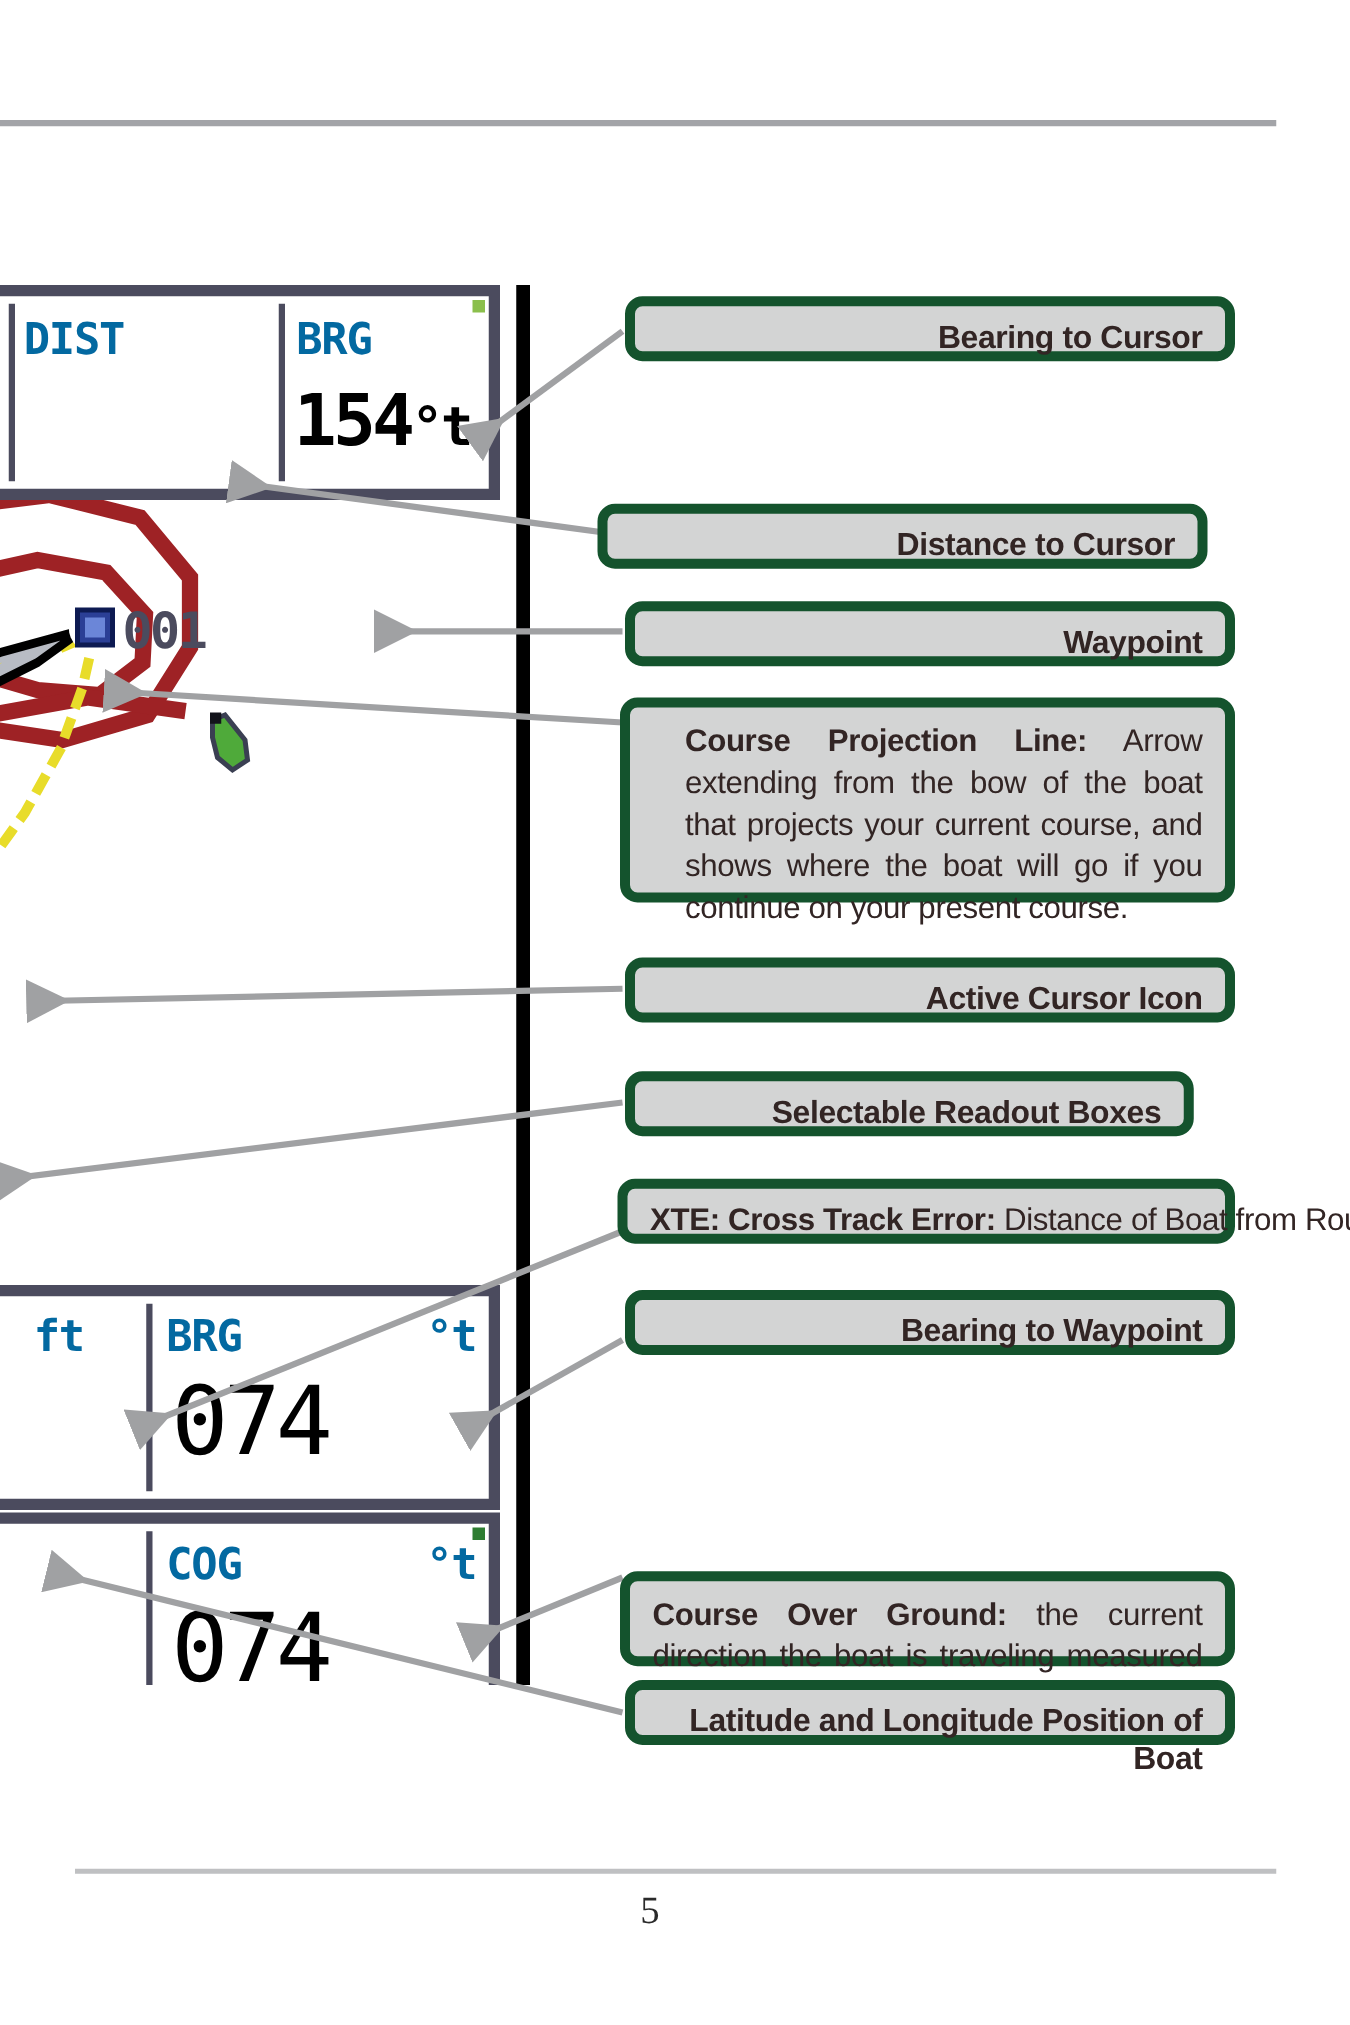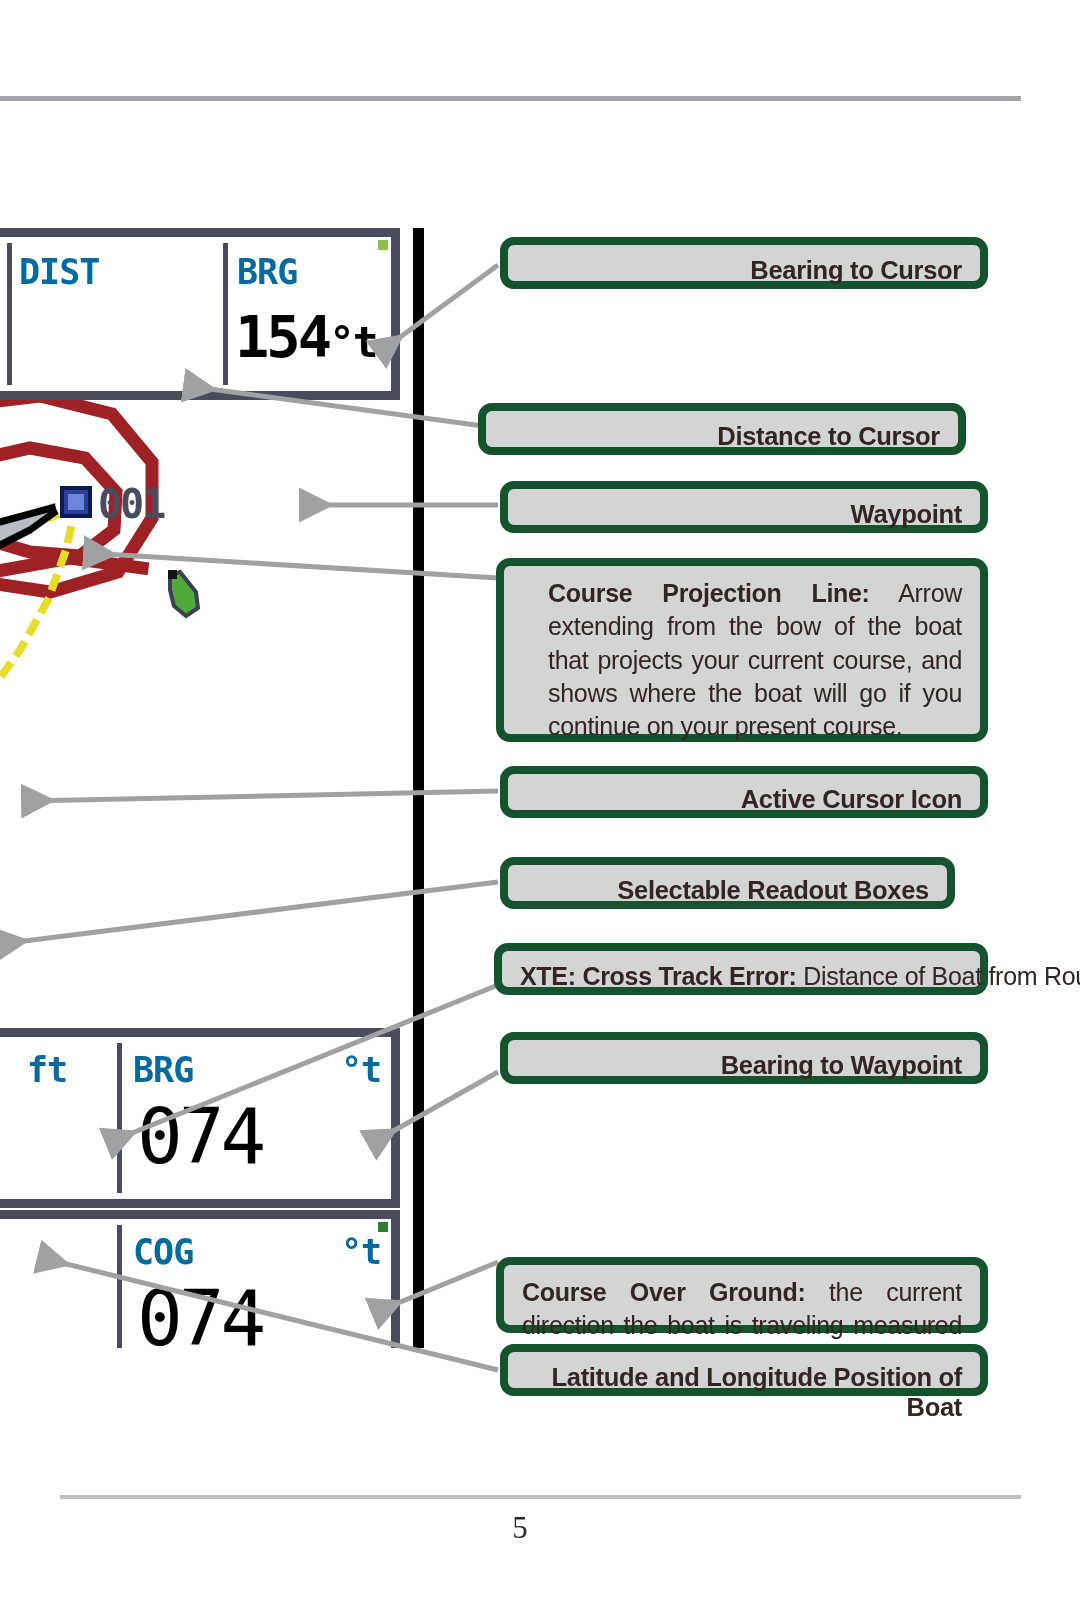--- a/index.html
+++ b/index.html
@@ -301,21 +301,21 @@
     <path d="M 498 1370 L 42 1258"></path>
   </g>
 </svg>
 
 <div class="callout one-line" style="left:500px; top:237px; width:488px; height:52px;">Bearing to Cursor</div>
 
 <div class="callout one-line" style="left:478px; top:403px; width:488px; height:52px;">Distance to Cursor</div>
 
 <div class="callout one-line" style="left:500px; top:481px; width:488px; height:52px;">Waypoint</div>
 
-<div class="callout para" style="left:496px; top:558px; width:492px; height:184px;padding-left:44px;">
+<div class="callout para" style="left:496px; top:558px; width:492px; height:164px;padding-left:44px;">
   <b>Course Projection Line:</b><span> Arrow extending from the bow of the boat that projects your current course, and shows where the boat will go if you continue on your present course.</span>
 </div>
 
 <div class="callout one-line" style="left:500px; top:766px; width:488px; height:52px;">Active Cursor Icon</div>
 
 <div class="callout one-line" style="left:500px; top:857px; width:455px; height:52px;">Selectable Readout Boxes</div>
 
 <div class="callout inline-def" style="left:494px; top:943px; width:494px; height:52px;">
   <b>XTE: Cross Track Error:</b><span> Distance of Boat from Route</span>
 </div>

